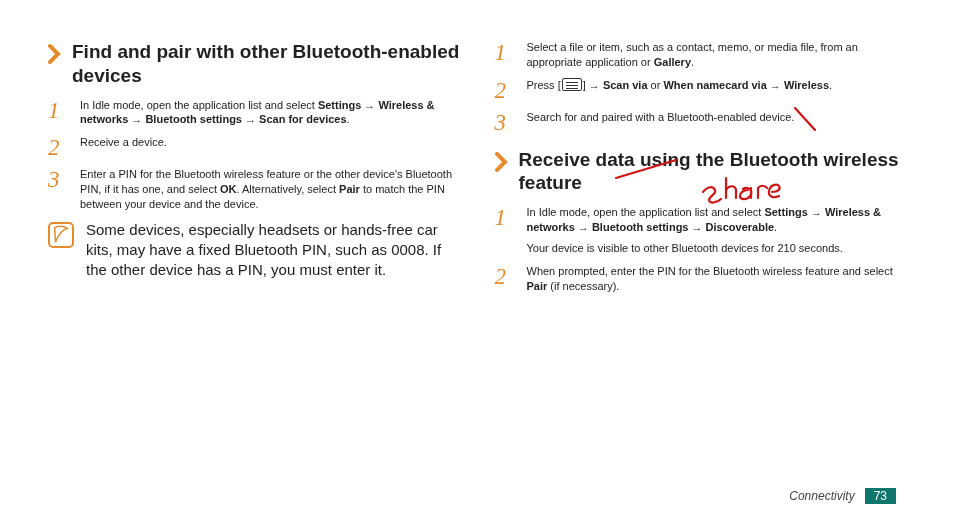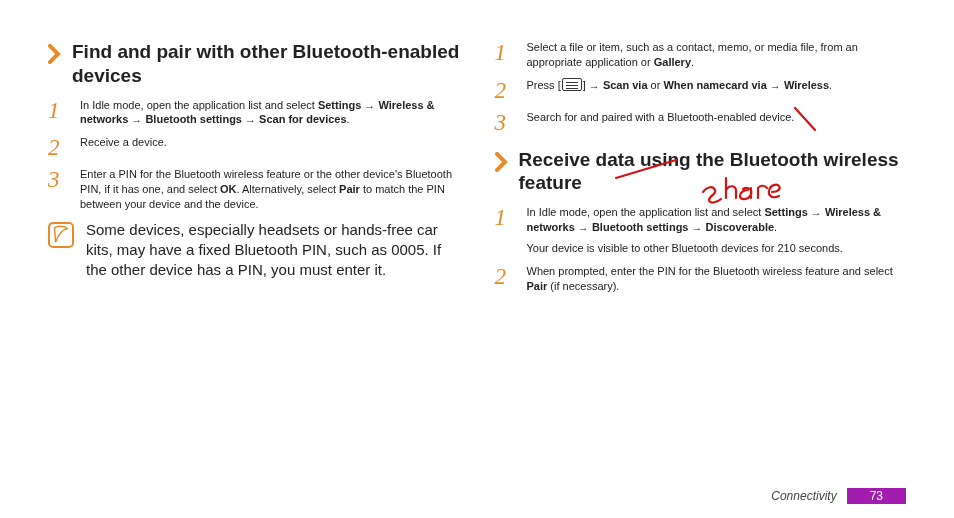--- a/index.html
+++ b/index.html
@@ -82,34 +82,34 @@
     position:absolute;
     left:3px; right:3px;
     height:1px;
     background:#333;
   }
   .menu-icon::before { top:3px; box-shadow: 0 3px 0 #333; }
   .menu-icon::after { top:9px; }
   .footer {
     position: absolute;
     bottom: 14px;
-    right: 48px;
+    right: 58px;
     font-size: 12px;
     font-style: italic;
     color: #444;
     display:flex;
     align-items:center;
     gap:10px;
   }
   .page-num-box {
-    background:#a21caf;
+    background:#0f766e;
     color:#fff;
     font-style:normal;
     font-size:12px;
-    padding:1px 23px;
+    padding:1px 9px;
   }
   b { font-weight:700; }
   
   .anno {
     position:absolute;
     pointer-events:none;
   }
 </style>
 </head>
 <body>
@@ -141,21 +141,21 @@
           <span>Enter a PIN for the Bluetooth wireless feature or the other device's Bluetooth PIN, if it has one, and select <b>OK</b>. Alternatively, select <b>Pair</b> to match the PIN between your device and the device.</span>
         </div>
       </div>
 
       <div class="note-row">
         <div class="note-icon">
           <svg viewBox="0 0 24 24" width="22" height="22">
               <path d="M5 4 C10 2 15 2 19 5 C14 6 10 9 6 20 C6 14 5 9 5 4 Z" fill="none" stroke="#e78b2a" stroke-width="1.6"></path>
             </svg>
         </div>
-        <div class="note-body">Some devices, especially headsets or hands-free car kits, may have a fixed Bluetooth PIN, such as 0005. If the other device has a PIN, you must enter it.</div>
+        <div class="note-body">Some devices, especially headsets or hands-free car kits, may have a fixed Bluetooth PIN, such as 0008. If the other device has a PIN, you must enter it.</div>
       </div>
     </div>
   </div>
 
   <div class="col">
 
     <div class="section">
       <div class="step">
         <div class="step-num">1</div>
         <div class="step-body">Select a file or item, such as a contact, memo, or media file, from an appropriate application or <b>Gallery</b>.</div>

